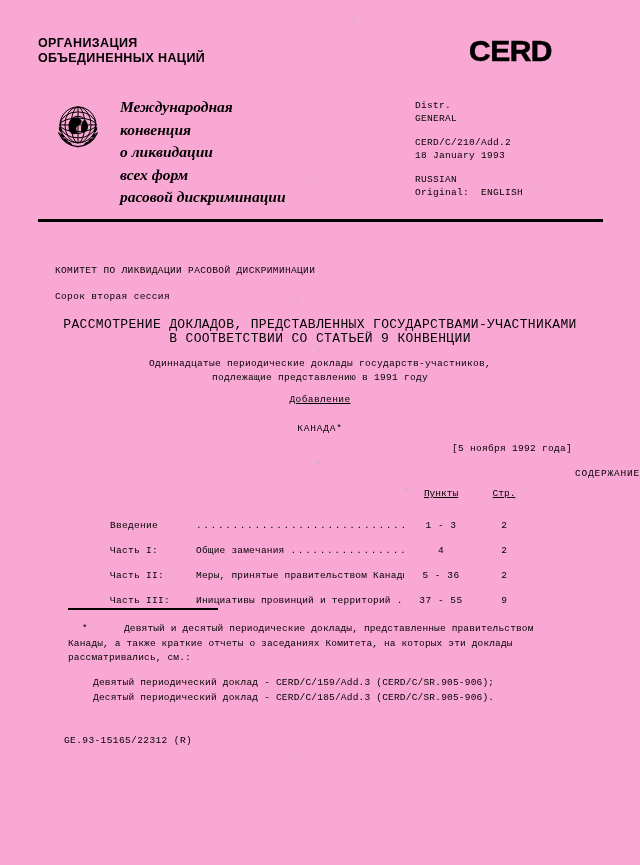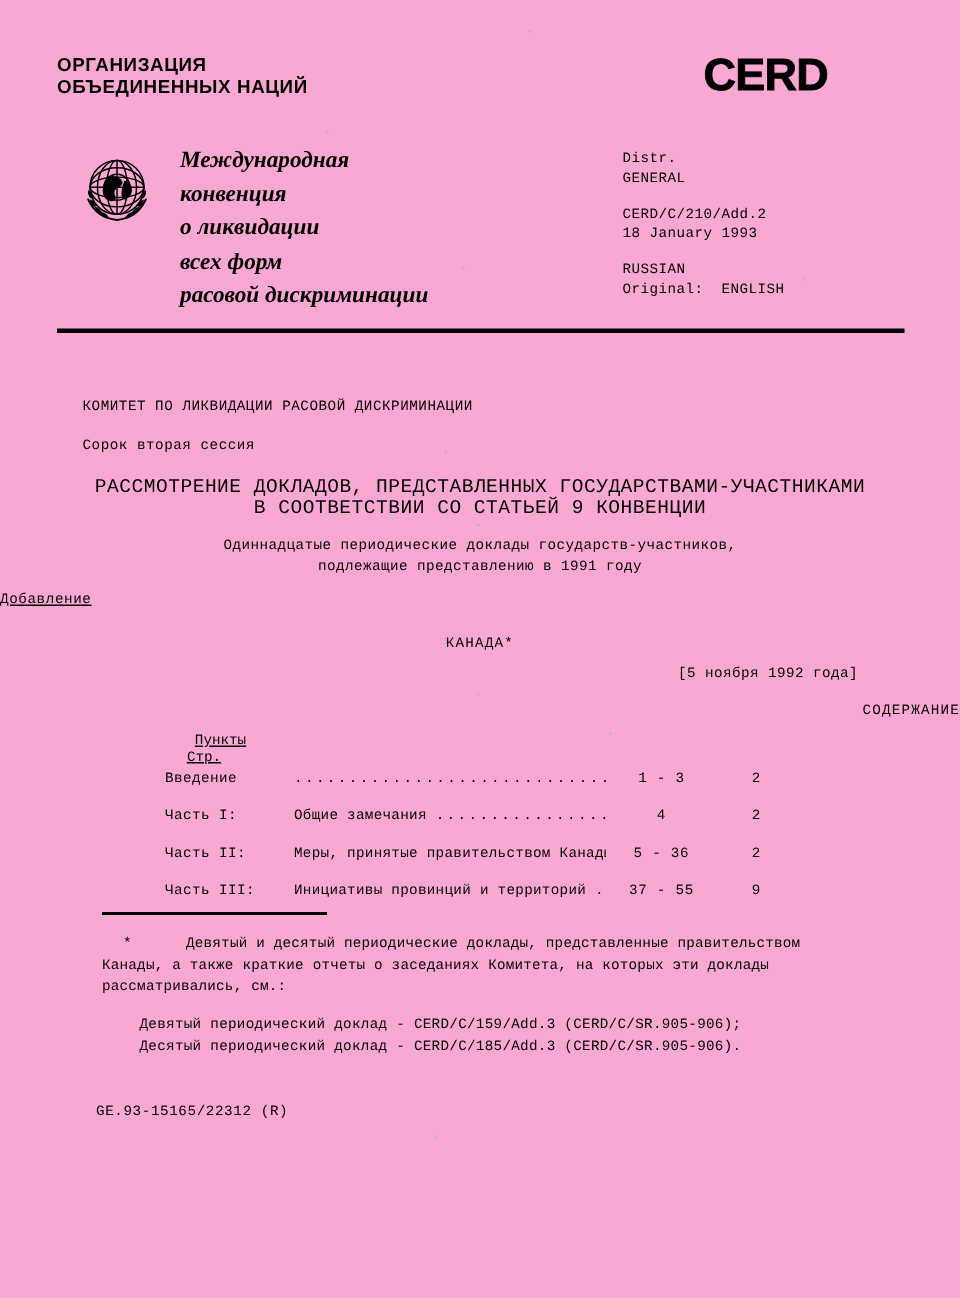--- a/index.html
+++ b/index.html
@@ -137,21 +137,21 @@
   }
   .sub-title span {
     display: block;
   }
 
   .addendum {
     position: absolute;
     left: 0;
     right: 0;
     top: 394px;
-    text-align: left;
+    text-align: center;
     font-size: 9.5px;
     letter-spacing: 0.4px;
   }
   .addendum span { text-decoration: underline; }
 
   .country {
     position: absolute;
     left: 0;
     right: 0;
     top: 423px;
@@ -182,37 +182,36 @@
     position: absolute;
     left: 110px;
     top: 488px;
     width: 420px;
     font-size: 9.5px;
   }
   .toc-header {
     display: flex;
     align-items: baseline;
     height: 18px;
-    flex-direction: column;
   }
   .toc-header .spacer { flex: 1 1 auto; }
   .toc-col-paras {
     width: 74px;
     text-align: center;
   }
   .toc-col-pages {
     width: 52px;
     text-align: center;
   }
   .toc-col-paras span,
   .toc-col-pages span { text-decoration: underline; }
 
   .toc-row {
     display: flex;
-    align-items: center;
+    align-items: flex-end;
     height: 25px;
   }
   .toc-part {
     width: 86px;
     flex: 0 0 86px;
     letter-spacing: 0.3px;
   }
   .toc-label {
     flex: 1 1 auto;
     position: relative;

